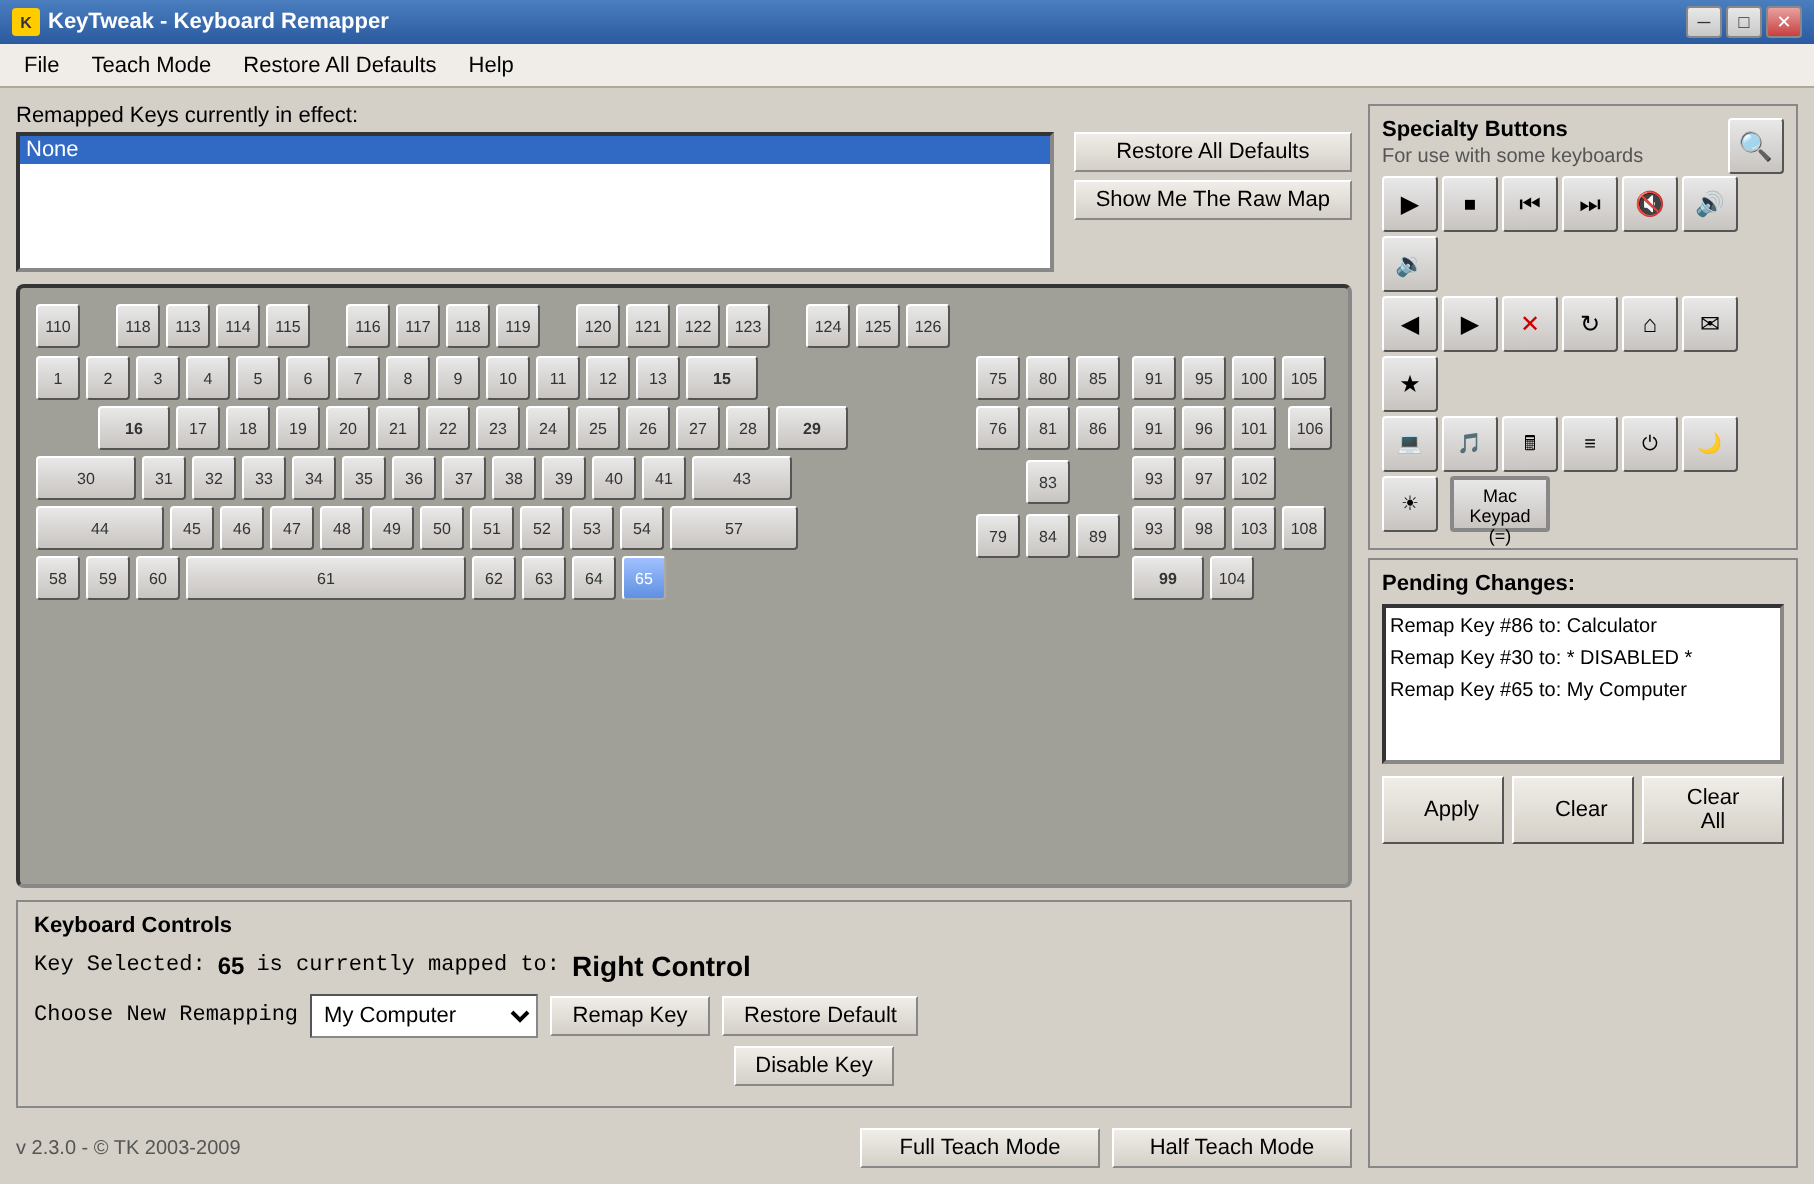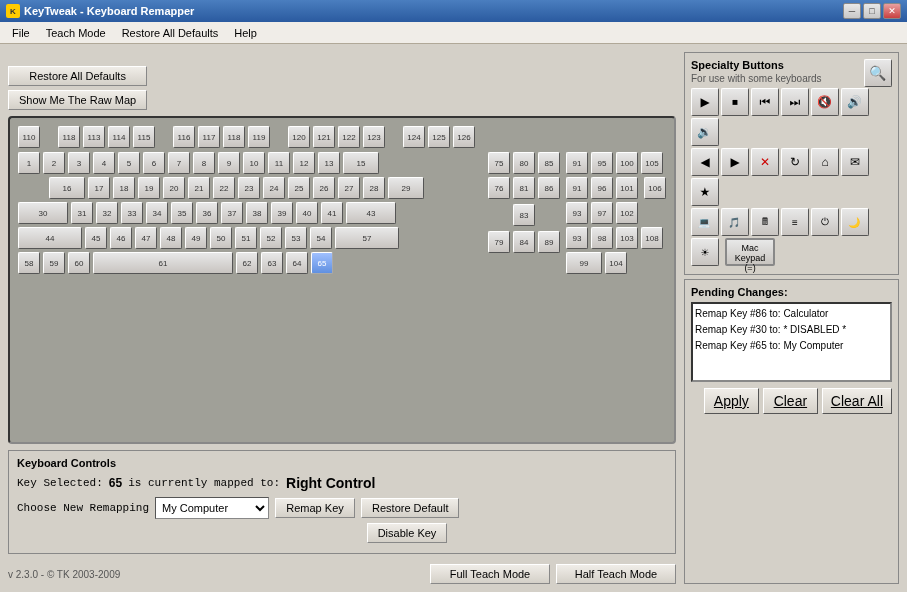--- a/index.html
+++ b/index.html
@@ -156,21 +156,21 @@
       font-weight: normal;
       padding: 0 2px;
       user-select: none;
     }
     .key.active {
       background: linear-gradient(to bottom, #a0c0ff, #6090e0);
       color: white;
       border-bottom-color: #aaa;
       border-right-color: #aaa;
     }
-    .key.wide { min-width: 36px; }
+    .key.wide { min-width: 36px; font-weight: bold; }
     .key.wider { min-width: 50px; }
     .key.widest { min-width: 64px; }
     .key.spacebar { min-width: 140px; }
     
     .controls-section {
       border: 1px solid #888;
       padding: 6px 8px;
       background: #d4d0c8;
     }
     .controls-title {
@@ -256,25 +256,24 @@
       margin-top: 6px;
       justify-content: flex-end;
     }
     .action-btn {
       background: linear-gradient(to bottom, #f0ede8, #d4d0c8);
       border: 1px solid #888;
       border-top-color: #fff;
       border-left-color: #fff;
       border-bottom-color: #555;
       border-right-color: #555;
-      padding: 4px 8px;
-      font-size: 14px;
+      padding: 4px 20px;
+      font-size: 11px;
       cursor: pointer;
       min-width: 55px;
-      text-decoration: underline;
     }
     .mac-keypad {
       border: 2px solid #888;
       background: linear-gradient(to bottom, #e8e8e8, #c8c4c0);
       padding: 3px 5px;
       font-size: 9px;
       text-align: center;
       cursor: pointer;
       border-radius: 2px;
     }
@@ -301,20 +300,26 @@
   <div class="menu-item">Teach Mode</div>
   <div class="menu-item">Restore All Defaults</div>
   <div class="menu-item">Help</div>
 </div>
 
 <div class="main-content">
 
   <div class="left-panel">
 
     <div class="remapped-section">
+      <div class="remapped-label-col">
+        <div class="remapped-label">Remapped Keys currently in effect:</div>
+        <div class="remapped-listbox">
+          <div class="listbox-item">None</div>
+        </div>
+      </div>
       <div class="remapped-buttons">
         <button class="win-btn">Restore All Defaults</button>
         <button class="win-btn">Show Me The Raw Map</button>
       </div>
     </div>
 
     <div class="keyboard-container">
 
       <div class="function-row">
         <div class="key">110</div>

